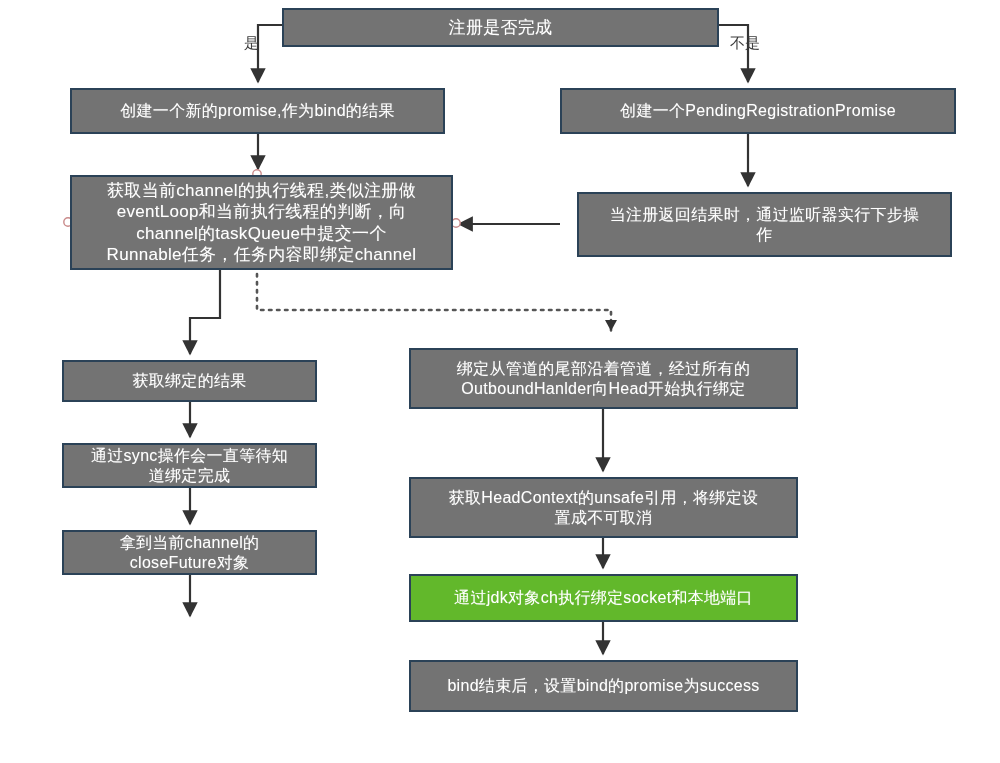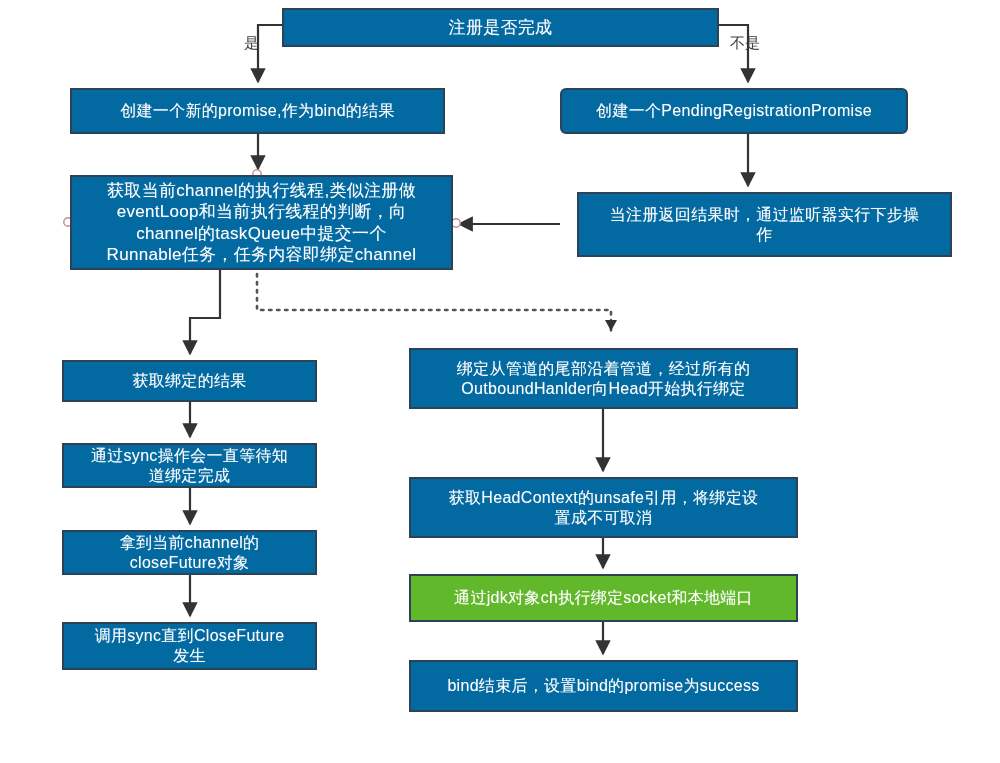--- a/index.html
+++ b/index.html
@@ -33,21 +33,21 @@
     align-items: center;
     justify-content: center;
     text-align: center;
     color: #ffffff;
     line-height: 1.25;
     letter-spacing: 0.3px;
     padding: 2px 8px;
     z-index: 2;
   }
   .node.blue {
-    background: #0369a1;
+    background: #737373;
     justify-content: center;
   }
   .node.green {
     background: #62b82b;
   }
   .node .label {
     display: block;
     width: 100%;
     white-space: pre-line;
     text-shadow: 0 0 1px rgba(255,255,255,0.35);
@@ -111,21 +111,21 @@
   </svg>
 
   <div class="node blue" style="left:282px; top:8px; width:437px; height:39px; font-size:17px;">
     <span class="label">注册是否完成</span>
   </div>
 
   <div class="node blue" style="left:70px; top:88px; width:375px; height:46px; font-size:16px;">
     <span class="label">创建一个新的promise,作为bind的结果</span>
   </div>
 
-  <div class="node blue" style="left:560px; top:88px; width:348px; height:46px; font-size:16px;border-radius:6px;">
+  <div class="node blue" style="left:560px; top:88px; width:396px; height:46px; font-size:16px;">
     <span class="label">创建一个PendingRegistrationPromise</span>
   </div>
 
   <div class="node blue" style="left:70px; top:175px; width:383px; height:95px; font-size:17px;">
     <span class="label">获取当前channel的执行线程,类似注册做
 eventLoop和当前执行线程的判断，向
 channel的taskQueue中提交一个
 Runnable任务，任务内容即绑定channel</span>
   </div>
 
@@ -141,24 +141,20 @@
 
   <div class="node blue" style="left:62px; top:360px; width:255px; height:42px; font-size:16px;">
     <span class="label">获取绑定的结果</span>
   </div>
 
   <div class="node blue" style="left:62px; top:530px; width:255px; height:45px; font-size:16px;">
     <span class="label">拿到当前channel的
 closeFuture对象</span>
   </div>
 
-  <div class="node blue" style="left:62px; top:622px; width:255px; height:48px; font-size:16px;">
-    <span class="label">调用sync直到CloseFuture
-发生</span>
-  </div>
 
   <div class="node blue" style="left:409px; top:348px; width:389px; height:61px; font-size:16px;">
     <span class="label">绑定从管道的尾部沿着管道，经过所有的
 OutboundHanlder向Head开始执行绑定</span>
   </div>
 
   <div class="node blue" style="left:409px; top:477px; width:389px; height:61px; font-size:16px;">
     <span class="label">获取HeadContext的unsafe引用，将绑定设
 置成不可取消</span>
   </div>

